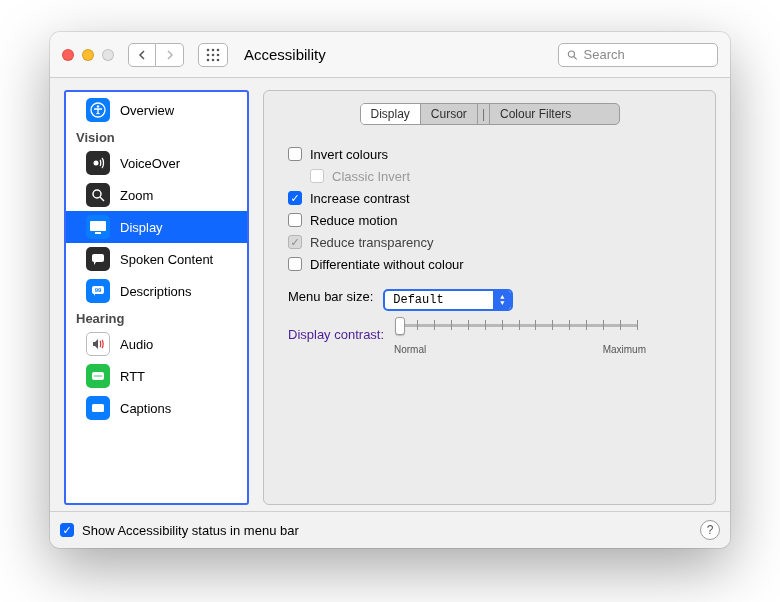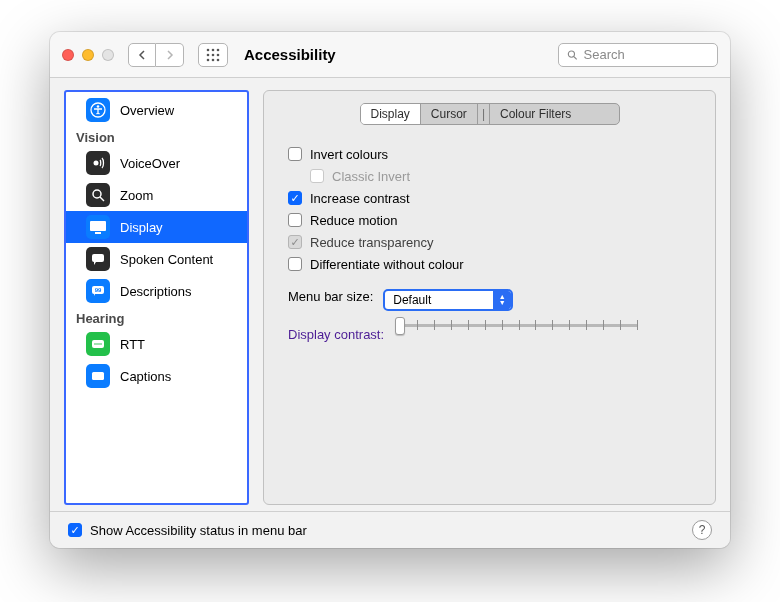--- a/index.html
+++ b/index.html
@@ -46,21 +46,21 @@
     display:flex;align-items:center;justify-content:center;
     color:#555;
   }
   .nav-btn:first-child{border-radius:5px 0 0 5px;}
   .nav-btn:last-child{border-radius:0 5px 5px 0;border-left:none;}
   .grid-btn{
     width:30px;height:24px;margin-left:6px;
     background:#fff;border:1px solid #b5b5b5;border-radius:5px;
     display:flex;align-items:center;justify-content:center;color:#555;
   }
-  .title{font-weight:700;font-size:15px;margin-left:8px;}
+  .title{font-weight:400;font-size:15px;margin-left:8px;}
   .spacer{flex:1}
   .search{
     display:flex;align-items:center;gap:6px;
     width:160px;height:24px;
     background:#fff;border:1px solid #b5b5b5;border-radius:5px;
     padding:0 8px;color:#8a8a8a;
   }
   .search input{border:none;outline:none;width:100%;font-size:13px;color:#be185d;background:transparent}
   .search input::placeholder{color:#8a8a8a}
   
@@ -146,21 +146,21 @@
   }
   .cb.checked{background:#0a66ff;border-color:#0a66ff}
   .cb.checked::after{content:"✓";color:#fff;font-size:11px;line-height:1}
   .cb.checked-grey{background:#d9d9d9;border-color:#b5b5b5}
   .cb.checked-grey::after{content:"✓";color:#8a8a8a;font-size:11px;line-height:1}
   .form-row{display:flex;align-items:flex-start;gap:10px;margin-top:14px}
   .select{
     display:flex;align-items:center;justify-content:space-between;
     width:130px;height:22px;
     background:#fff;border:2px solid #2a6df4;border-radius:5px;
-    padding:0 0 0 8px;font-size:12px;
+    padding:0 0 0 8px;font-size:12px;font-family:Liberation Mono, monospace;
   }
   .select .caret{
     width:18px;height:100%;background:#2a6df4;color:#fff;
     display:flex;flex-direction:column;align-items:center;justify-content:center;
     font-size:7px;line-height:6px;border-radius:0 3px 3px 0;
   }
   .slider-row{margin-top:16px}
   .slider-label{font-size:13px;color:#4c1d95;margin-bottom:2px;display:flex;align-items:center;gap:8px}
   .slider{
     position:relative;height:18px;width:238px;margin-top:-20px;margin-left:8px;display:inline-block;vertical-align:middle;
@@ -172,21 +172,21 @@
   .ticks span{width:1px;height:10px;background:#8f8f8f;display:block}
   .knob{
     position:absolute;left:-5px;top:1px;width:10px;height:18px;background:#fff;
     border:1px solid #9a9a9a;border-radius:3px;
     box-shadow:0 1px 1px rgba(0,0,0,.2);
   }
   .slider-ends{display:flex;justify-content:space-between;width:252px;font-size:10px;color:#555;margin-top:2px}
   
   .footer{
     border-top:1px solid #cfcfcf;
-    padding:8px 18px;
+    padding:8px 10px;
     display:flex;align-items:center;gap:8px;
     background:#f2f2f2;
   }
   .help{
     margin-left:auto;width:20px;height:20px;border:1px solid #9a9a9a;border-radius:50%;
     display:flex;align-items:center;justify-content:center;color:#555;font-size:12px;background:#fff;
   }
 </style>
 </head>
 <body>
@@ -293,20 +293,29 @@
             <svg width="16" height="16" viewBox="0 0 16 16">
                 <rect x="2" y="3" width="12" height="8" rx="2" fill="#fff"></rect>
                 <path d="M5 11l-1 2v-2" fill="#fff"></path>
                 <text x="8" y="9" font-size="6" text-anchor="middle" fill="#0a7cff" font-weight="bold">99</text>
               </svg>
           </div>
           <span class="sb-label">Descriptions</span>
         </div>
         <div class="sb-section-label">Hearing</div>
         <div class="sb-item">
+          <div class="sb-icon ic-audio">
+            <svg width="16" height="16" viewBox="0 0 16 16">
+                <path d="M3 6h2l3-3v10l-3-3H3z" fill="#555"></path>
+                <path d="M10 5c1 1 1 5 0 6M12 4c1.5 1.5 1.5 6.5 0 8" stroke="#d33" stroke-width="1.2" fill="none"></path>
+              </svg>
+          </div>
+          <span class="sb-label">Audio</span>
+        </div>
+        <div class="sb-item">
           <div class="sb-icon ic-rtt">
             <svg width="16" height="16" viewBox="0 0 16 16">
                 <rect x="2" y="4" width="12" height="8" rx="2" fill="#fff"></rect>
                 <g fill="#23c04a">
                   <circle cx="5" cy="8" r="0.8"></circle>
                   <circle cx="7" cy="8" r="0.8"></circle>
                   <circle cx="9" cy="8" r="0.8"></circle>
                   <circle cx="11" cy="8" r="0.8"></circle>
                 </g>
               </svg>
@@ -384,20 +393,24 @@
                   <span></span>
                   <span></span>
                   <span></span>
                   <span></span>
                   <span></span>
                   <span></span>
                 </span>
               <span class="knob"></span>
             </span>
           </div>
+          <div class="slider-ends" style="margin-left:106px">
+            <span>Normal</span>
+            <span>Maximum</span>
+          </div>
         </div>
       </div>
     </div>
   </div>
 
   <div class="footer">
     <span class="cb checked"></span>
     <span>Show Accessibility status in menu bar</span>
     <div class="help">?</div>
   </div>

